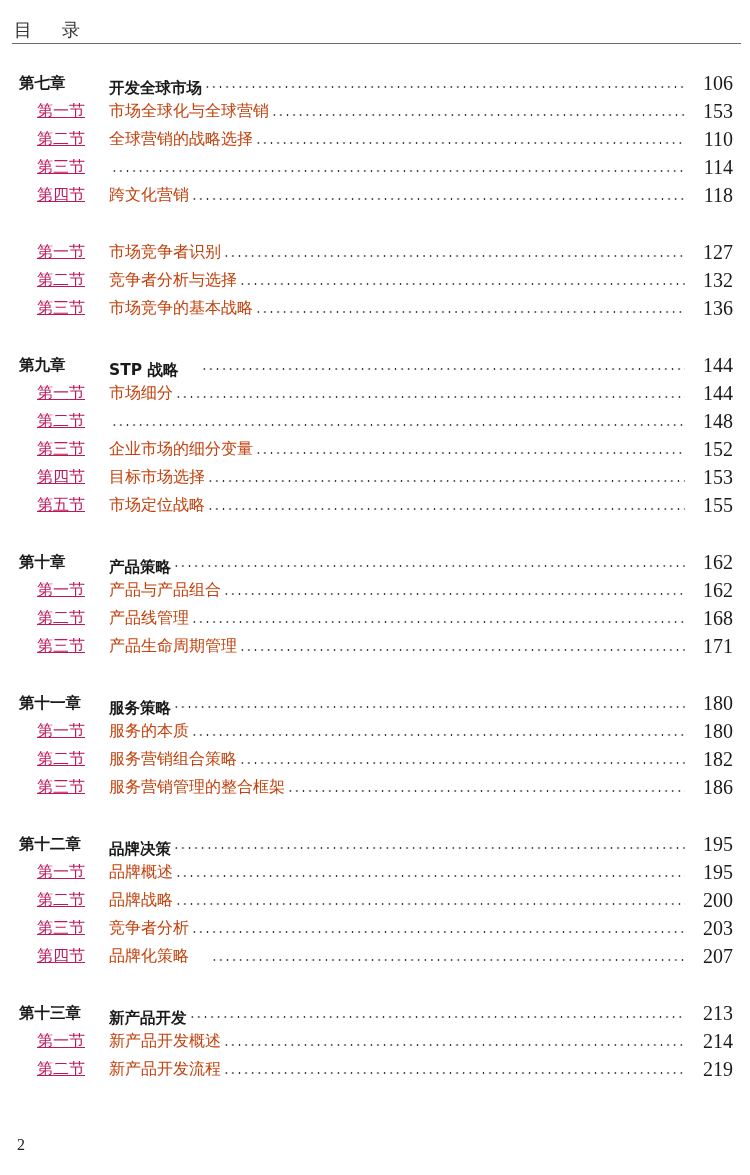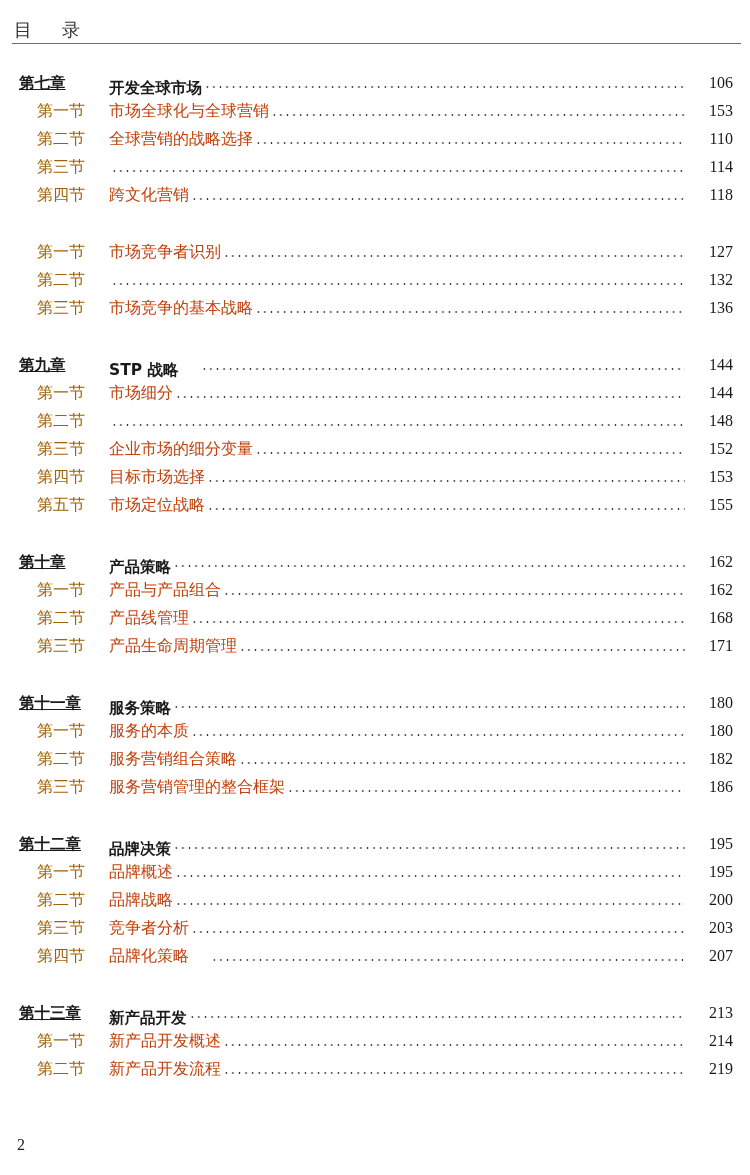--- a/index.html
+++ b/index.html
@@ -21,36 +21,36 @@
   .toc {
     position: absolute; left: 0; top: 69px; width: 750px;
   }
   .group { margin-bottom: 29px; }
   .row {
     position: relative; height: 28px; line-height: 28px;
     display: flex; align-items: center; white-space: nowrap;
     font-size: 16px;
   }
   .row.chapter { font-weight: bold; font-family: "DejaVu Sans", "Liberation Sans", sans-serif; font-size: 15.5px; }
-  .row.chapter .label { margin-left: 19px; width: 90px; display: inline-block; text-decoration: underline; }
+  .row.chapter .label { margin-left: 19px; width: 90px; display: inline-block; }
   .row.chapter .title { display: inline-block; margin-top: 10px; }
-  .row.section .label { margin-left: 37px; width: 72px; display: inline-block; color: #a16207; }
+  .row.section .label { margin-left: 37px; width: 72px; display: inline-block; color: #be185d; text-decoration: underline; }
   .row.section .title { display: inline-block; color: #c2410c; }
   .row .leader {
     flex: 1 1 auto; height: 28px; margin: 0 12px 0 2px;
     background-image: radial-gradient(circle, #333 0.9px, transparent 1.1px);
     background-size: 6.6px 6px;
     background-repeat: repeat-x;
     background-position: left 15px;
   }
   .row .leader.spaced { margin-left: 22px; }
   .row .page {
     width: 36px; margin-right: 17px; text-align: right;
     font-family: "Liberation Serif", "DejaVu Serif", serif; font-weight: normal;
-    font-size: 16px; color: #1a1a1a;
+    font-size: 20px; color: #1a1a1a;
   }
   .folio {
     position: absolute; left: 17px; top: 1136px;
     font-family: "Liberation Serif", "DejaVu Serif", serif; font-size: 16px; color: #222;
   }
 </style>
 </head>
 <body>
 
 <div class="running-head">
@@ -94,20 +94,21 @@
 
   <div class="group">
     <div class="row section">
       <span class="label">第一节</span>
       <span class="title">市场竞争者识别</span>
       <span class="leader"></span>
       <span class="page">127</span>
     </div>
     <div class="row section">
       <span class="label">第二节</span>
+      <span class="title">竞争者分析与选择</span>
       <span class="leader"></span>
       <span class="page">132</span>
     </div>
     <div class="row section">
       <span class="label">第三节</span>
       <span class="title">市场竞争的基本战略</span>
       <span class="leader"></span>
       <span class="page">136</span>
     </div>
   </div>

